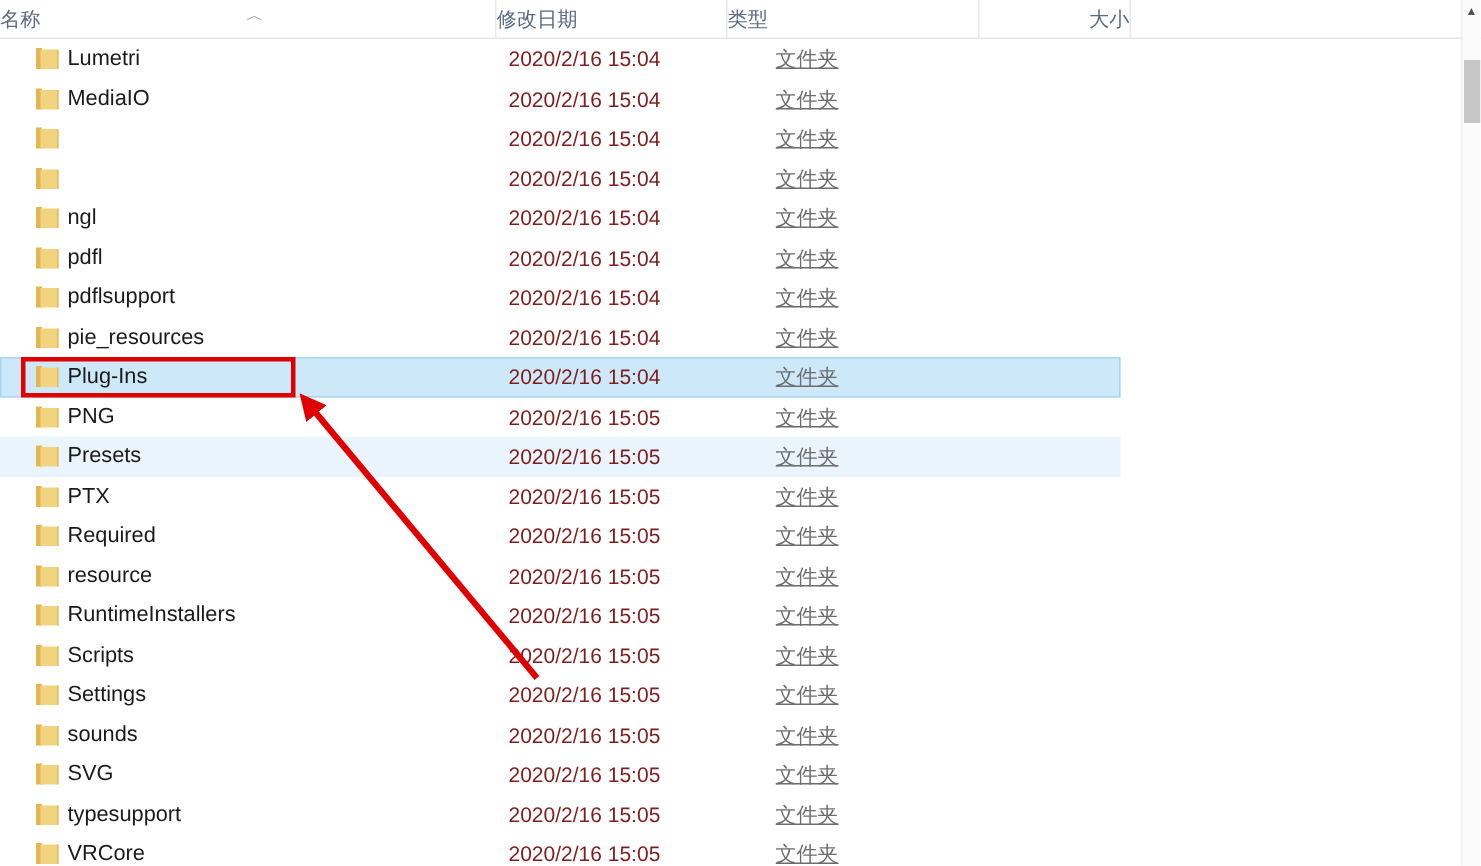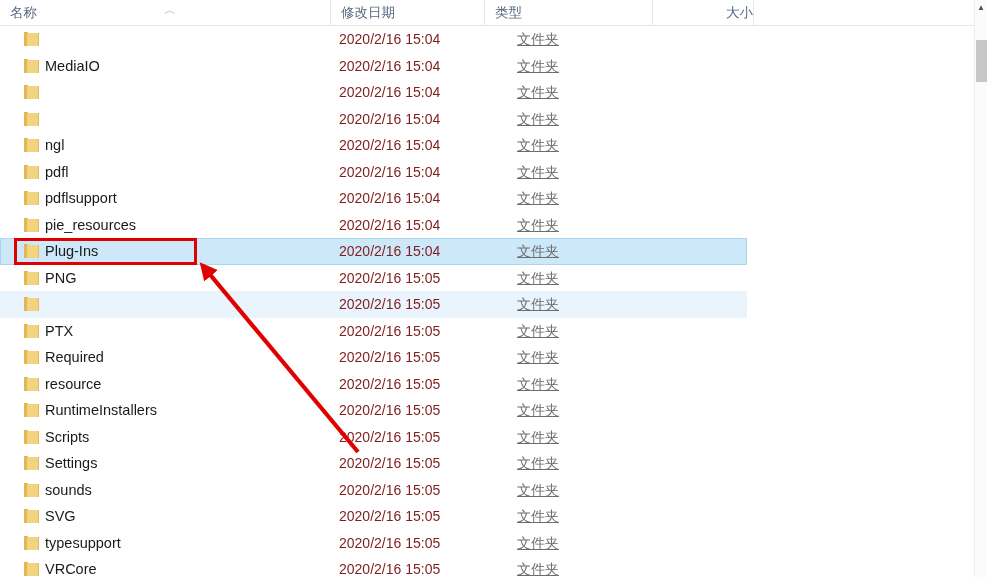--- a/index.html
+++ b/index.html
@@ -33,21 +33,20 @@
     border-bottom: 1px solid #e6e6e6;
     box-sizing: border-box;
   }
   .col-head {
     position: absolute;
     top: 0;
     height: 25px;
     line-height: 25px;
     font-size: 13.5px;
     color: #5a6a80;
-    padding-left: 10px;
     box-sizing: border-box;
     white-space: nowrap;
     overflow: hidden;
   }
   .col-head.divider {
     border-left: 1px solid #e8e8e8;
   }
   .col-head .sort-chevron {
     position: absolute;
     left: 164px;
@@ -212,20 +211,21 @@
     <div class="col-head divider" id="ch-blank"></div>
   </div>
 
   <div id="rows">
       <div class="row">
         <div class="row-bg"></div>
         <div class="folder-icon">
           <div class="fi-back"></div>
           <div class="fi-front"></div>
         </div>
+        <div class="cell cell-name">Lumetri</div>
         <div class="cell cell-date">2020/2/16 15:04</div>
         <div class="cell cell-type">文件夹</div>
         <div class="cell cell-size"></div>
       </div>
       <div class="row">
         <div class="row-bg"></div>
         <div class="folder-icon">
           <div class="fi-back"></div>
           <div class="fi-front"></div>
         </div>
@@ -319,20 +319,21 @@
         <div class="cell cell-date">2020/2/16 15:05</div>
         <div class="cell cell-type">文件夹</div>
         <div class="cell cell-size"></div>
       </div>
       <div class="row hovered">
         <div class="row-bg"></div>
         <div class="folder-icon">
           <div class="fi-back"></div>
           <div class="fi-front"></div>
         </div>
+        <div class="cell cell-name">Presets</div>
         <div class="cell cell-date">2020/2/16 15:05</div>
         <div class="cell cell-type">文件夹</div>
         <div class="cell cell-size"></div>
       </div>
       <div class="row">
         <div class="row-bg"></div>
         <div class="folder-icon">
           <div class="fi-back"></div>
           <div class="fi-front"></div>
         </div>

